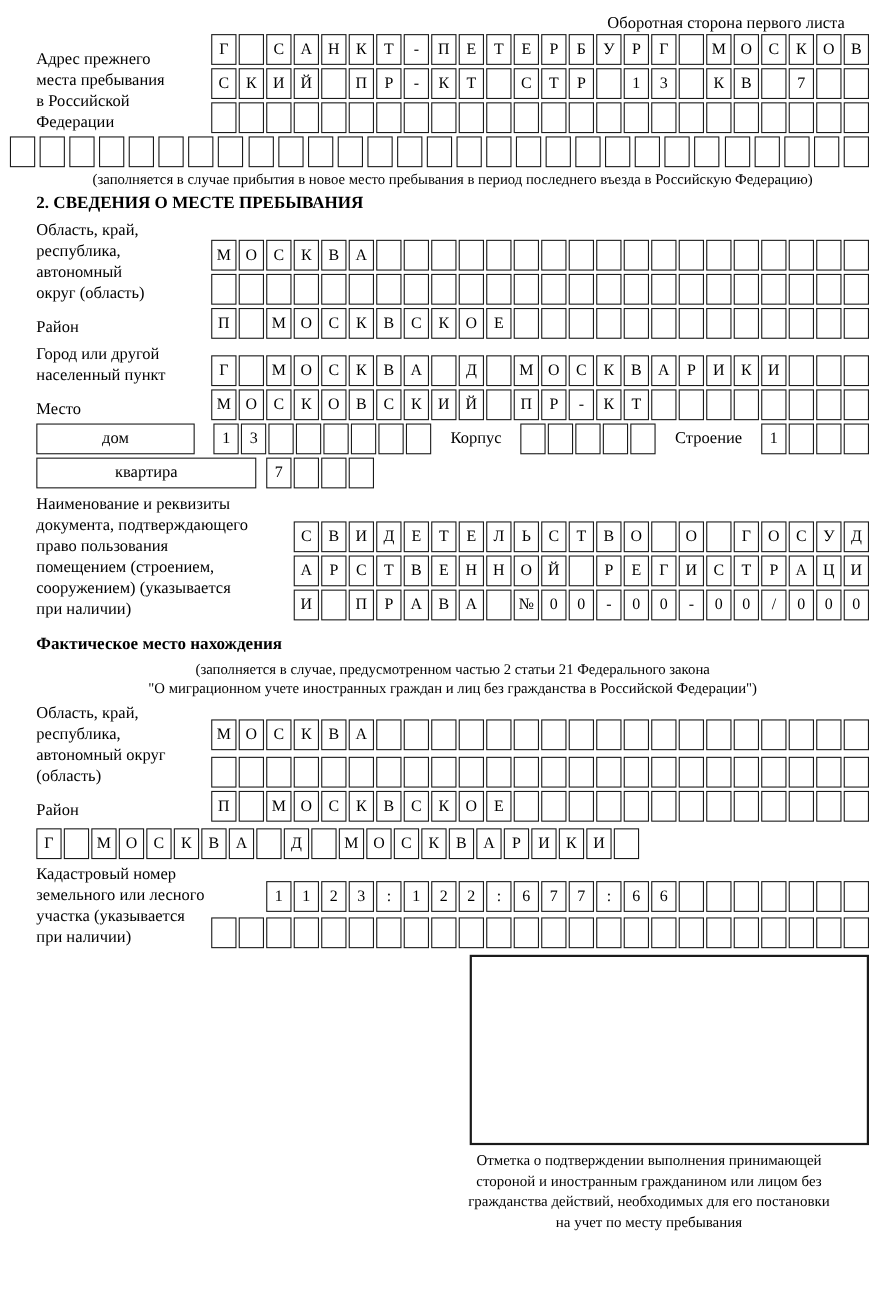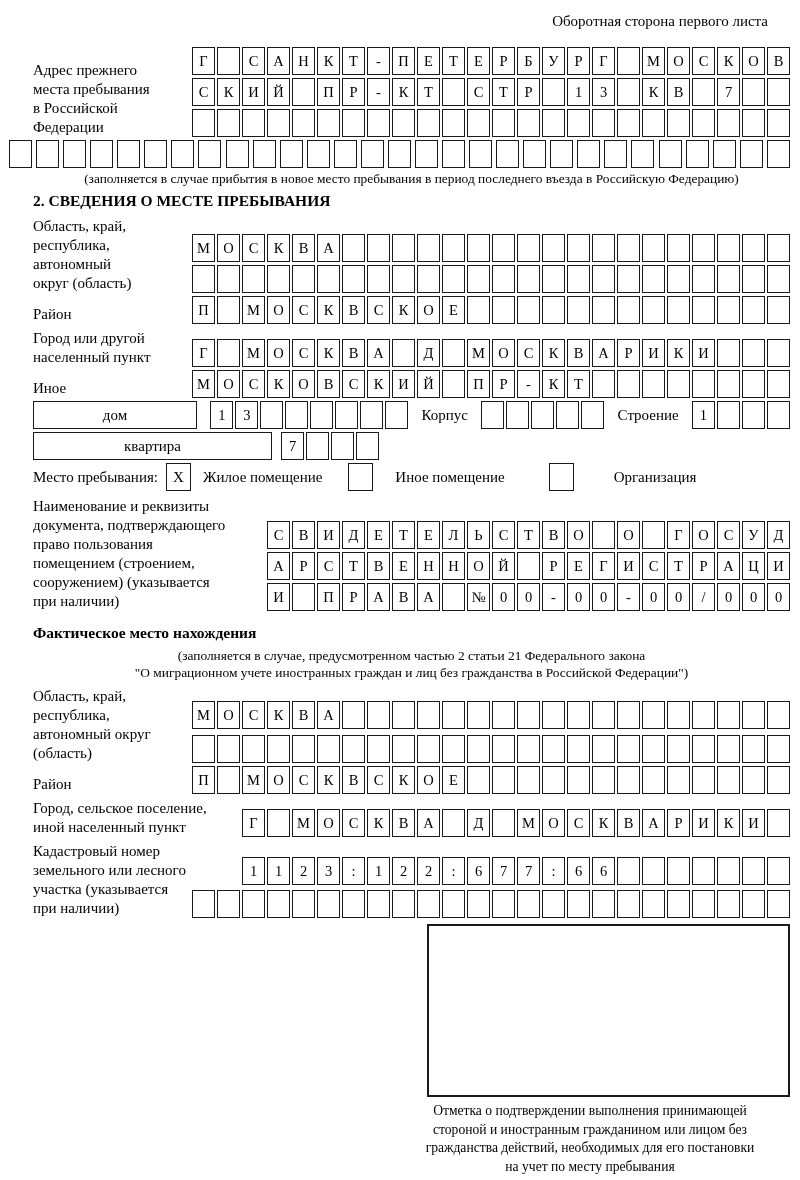--- a/index.html
+++ b/index.html
@@ -1,19 +1,19 @@
 <!DOCTYPE html>
 <html lang="ru"><head>
 <meta charset="utf-8">
 <style>
   html,body{margin:0;padding:0;background:#fff;}
   body{width:800px;height:1180px;overflow:hidden;color:#000;
        font-family:"Liberation Serif","DejaVu Serif",serif;font-size:15px;line-height:19px;}
   .wrap{margin-left:33px;width:757px;padding-top:12px;}
-  .hdr{text-align:right;padding-right:22px;margin-bottom:16px;}
+  .hdr{text-align:right;padding-right:22px;}
   .cells{display:flex;gap:2px;}
   .cell{flex:none;width:23px;height:28px;box-sizing:border-box;border:1.7px solid #1a1a1a;
         display:flex;align-items:center;justify-content:center;font-size:14.5px;line-height:1;}
   .row{display:flex;justify-content:space-between;align-items:flex-end;margin-bottom:3px;}
   .rows{display:flex;flex-direction:column;gap:3px;align-items:flex-end;flex:none;}
   .lbl{white-space:pre-line;flex:1 1 auto;min-width:0;padding-top:2px;}
   .fullrow{margin-left:-24px;width:781px;display:flex;justify-content:space-between;margin-bottom:2px;}
   .note{text-align:center;font-size:13.4px;line-height:17px;margin:2px 0 4px 0;}
   .note-left{font-size:13.6px;line-height:17px;margin:1px 0 5px 0;}
   .sect-title{text-align:left;font-weight:bold;font-size:15.5px;margin:4px 0 5px 0;}
@@ -271,21 +271,21 @@
         <span class="cell">И</span>
         <span class="cell">К</span>
         <span class="cell">И</span>
         <span class="cell"></span>
         <span class="cell"></span>
         <span class="cell"></span>
       </div>
   </div>
 
   <div class="row">
-    <div class="lbl">Иное</div>
+    <div class="lbl">Место</div>
     <div class="cells">
         <span class="cell">М</span>
         <span class="cell">О</span>
         <span class="cell">С</span>
         <span class="cell">К</span>
         <span class="cell">О</span>
         <span class="cell">В</span>
         <span class="cell">С</span>
         <span class="cell">К</span>
         <span class="cell">И</span>
@@ -301,21 +301,21 @@
         <span class="cell"></span>
         <span class="cell"></span>
         <span class="cell"></span>
         <span class="cell"></span>
         <span class="cell"></span>
         <span class="cell"></span>
       </div>
   </div>
 
   <div class="inline-row" style="justify-content:space-between">
-    <div class="bigbox" style="width:164px">дом</div>
+    <div class="bigbox" style="width:144px">дом</div>
     <div class="cells">
         <span class="cell">1</span>
         <span class="cell">3</span>
         <span class="cell"></span>
         <span class="cell"></span>
         <span class="cell"></span>
         <span class="cell"></span>
         <span class="cell"></span>
         <span class="cell"></span>
       </div>
@@ -330,38 +330,29 @@
     <span>Строение</span>
     <div class="cells">
         <span class="cell">1</span>
         <span class="cell"></span>
         <span class="cell"></span>
         <span class="cell"></span>
       </div>
   </div>
 
   <div class="inline-row">
-    <div class="bigbox" style="width:239px">квартира</div>
+    <div class="bigbox" style="width:200px">квартира</div>
     <div class="cells" style="margin-left:9px">
         <span class="cell">7</span>
         <span class="cell"></span>
         <span class="cell"></span>
         <span class="cell"></span>
       </div>
   </div>
 
-  <div class="inline-row">
-    <span>Место пребывания:</span>
-    <span class="chk" style="margin-left:8px">X</span>
-    <span style="margin-left:12px">Жилое помещение</span>
-    <span class="chk" style="margin-left:26px"></span>
-    <span style="margin-left:22px">Иное помещение</span>
-    <span class="chk" style="margin-left:44px"></span>
-    <span style="margin-left:40px">Организация</span>
-  </div>
 
   <div class="row" style="margin-top:4px">
     <div class="lbl">Наименование и реквизиты
 документа, подтверждающего
 право пользования
 помещением (строением,
 сооружением) (указывается
 при наличии)</div>
     <div class="rows">
       <div class="cells">
@@ -525,22 +516,20 @@
         <span class="cell"></span>
         <span class="cell"></span>
         <span class="cell"></span>
         <span class="cell"></span>
         <span class="cell"></span>
         <span class="cell"></span>
       </div>
   </div>
 
   <div class="row">
-    <div class="lbl">Город, сельское поселение,
-иной населенный пункт</div>
     <div class="cells" style="margin-top:3px">
         <span class="cell">Г</span>
         <span class="cell"></span>
         <span class="cell">М</span>
         <span class="cell">О</span>
         <span class="cell">С</span>
         <span class="cell">К</span>
         <span class="cell">В</span>
         <span class="cell">А</span>
         <span class="cell"></span>

